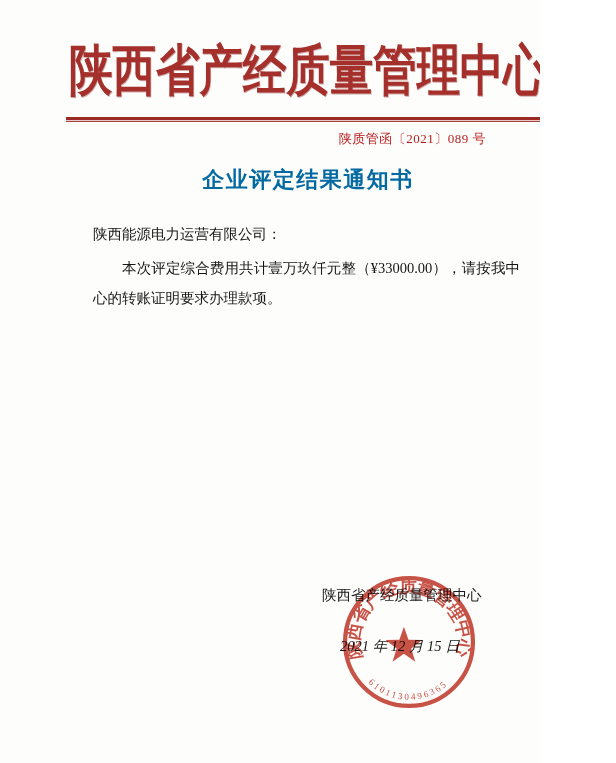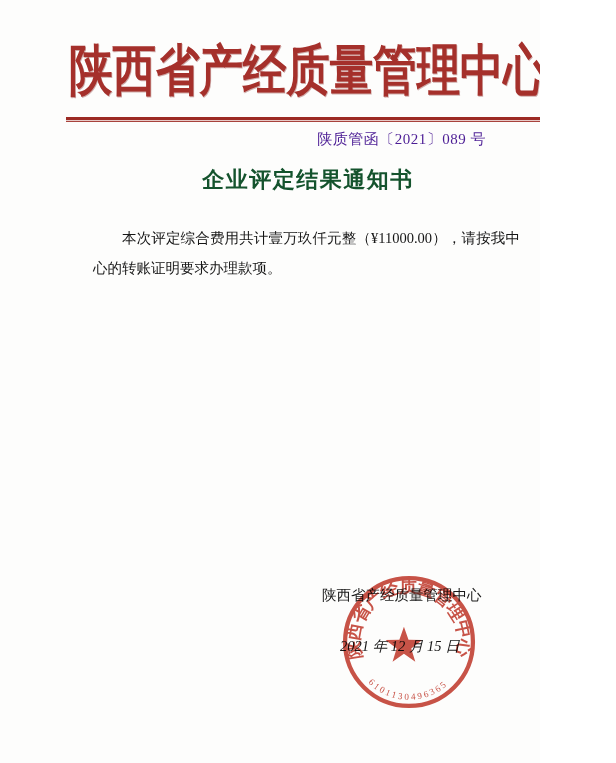--- a/index.html
+++ b/index.html
@@ -29,31 +29,31 @@
     top:117px;left:66px;width:503px;height:6px;
     background:linear-gradient(to bottom,
       #9c2a24 0%, #9c2a24 55%,
       #e8c9c6 55%, #e8c9c6 70%,
       #a8433d 70%, #a8433d 88%,
       transparent 88%);
   }
   .doc-number{
     position:absolute;
     top:130px;right:54px;
-    font-size:15px;
-    color:#4c1d95;
+    font-size:13px;
+    color:#b91c1c;
     letter-spacing:0.5px;
   }
   .doc-title{
     position:absolute;
     top:165px;left:0;width:616px;
     text-align:center;
     font-size:22px;
     font-weight:bold;
-    color:#14532d;
+    color:#0369a1;
     letter-spacing:1.5px;
   }
   .body-block{
     position:absolute;
     top:219px;left:93px;width:427px;
     font-size:14.5px;
     line-height:30px;
     text-align:justify;
     color:#161616;
   }
@@ -93,21 +93,22 @@
 
   <div class="org-title">陕西省产经质量管理中心</div>
 
   <div class="red-rule"></div>
 
   <div class="doc-number">陕质管函〔2021〕089 号</div>
 
   <div class="doc-title">企业评定结果通知书</div>
 
   <div class="body-block">
-    <p class="para">本次评定综合费用共计壹万玖仟元整（¥11000.00），请按我中心的转账证明要求办理款项。</p>
+    <p class="recipient">陕西能源电力运营有限公司：</p>
+    <p class="para">本次评定综合费用共计壹万玖仟元整（¥33000.00），请按我中心的转账证明要求办理款项。</p>
   </div>
 
   <div class="sign-name">陕西省产经质量管理中心</div>
 
   <div class="sign-date">2021 年 12 月 15 日</div>
 
   <svg class="seal" viewBox="0 0 136 136" xmlns="http://www.w3.org/2000/svg">
     <defs>
       <path id="sealTopArc" d="M 22,84.8 A 49,49 0 1 1 114,84.8" fill="none"></path>
       <path id="sealBottomArc" d="M 24.3,104.6 A 57,57 0 0 0 111.7,104.6" fill="none"></path>

